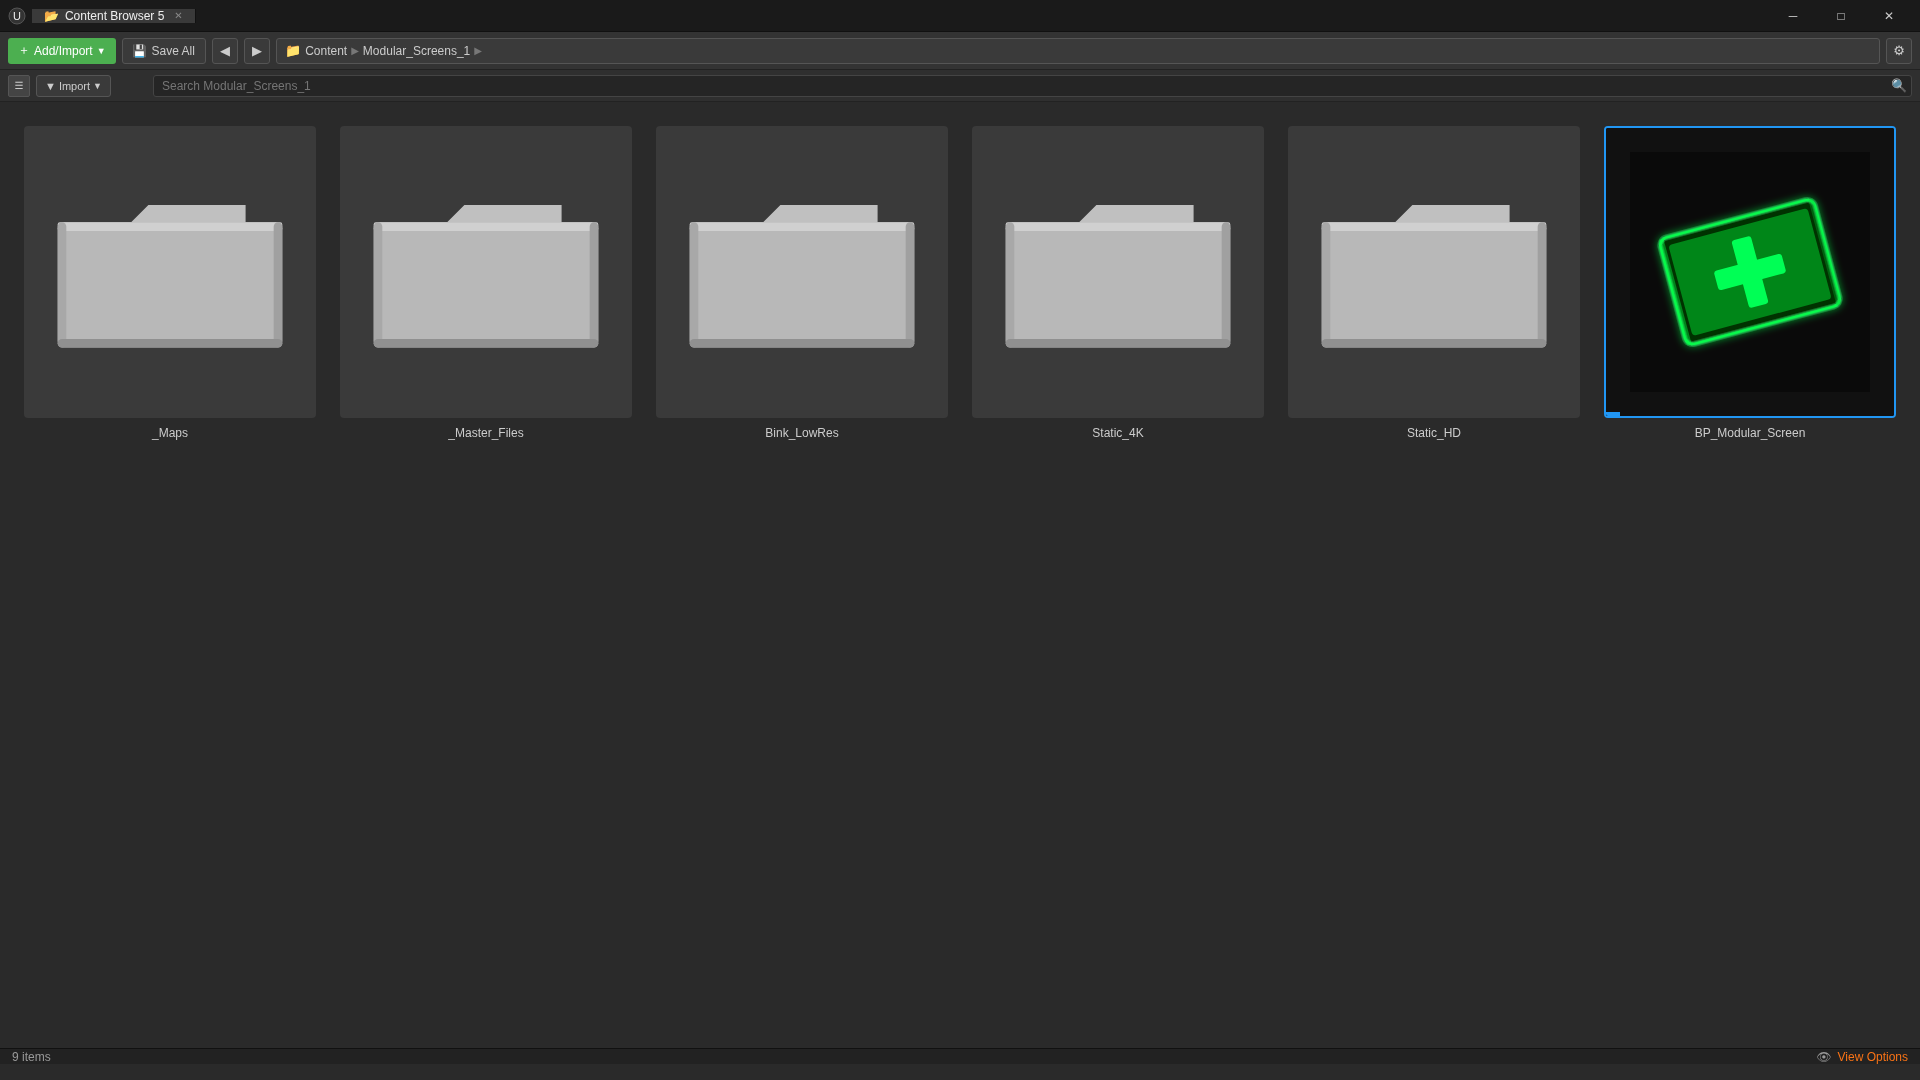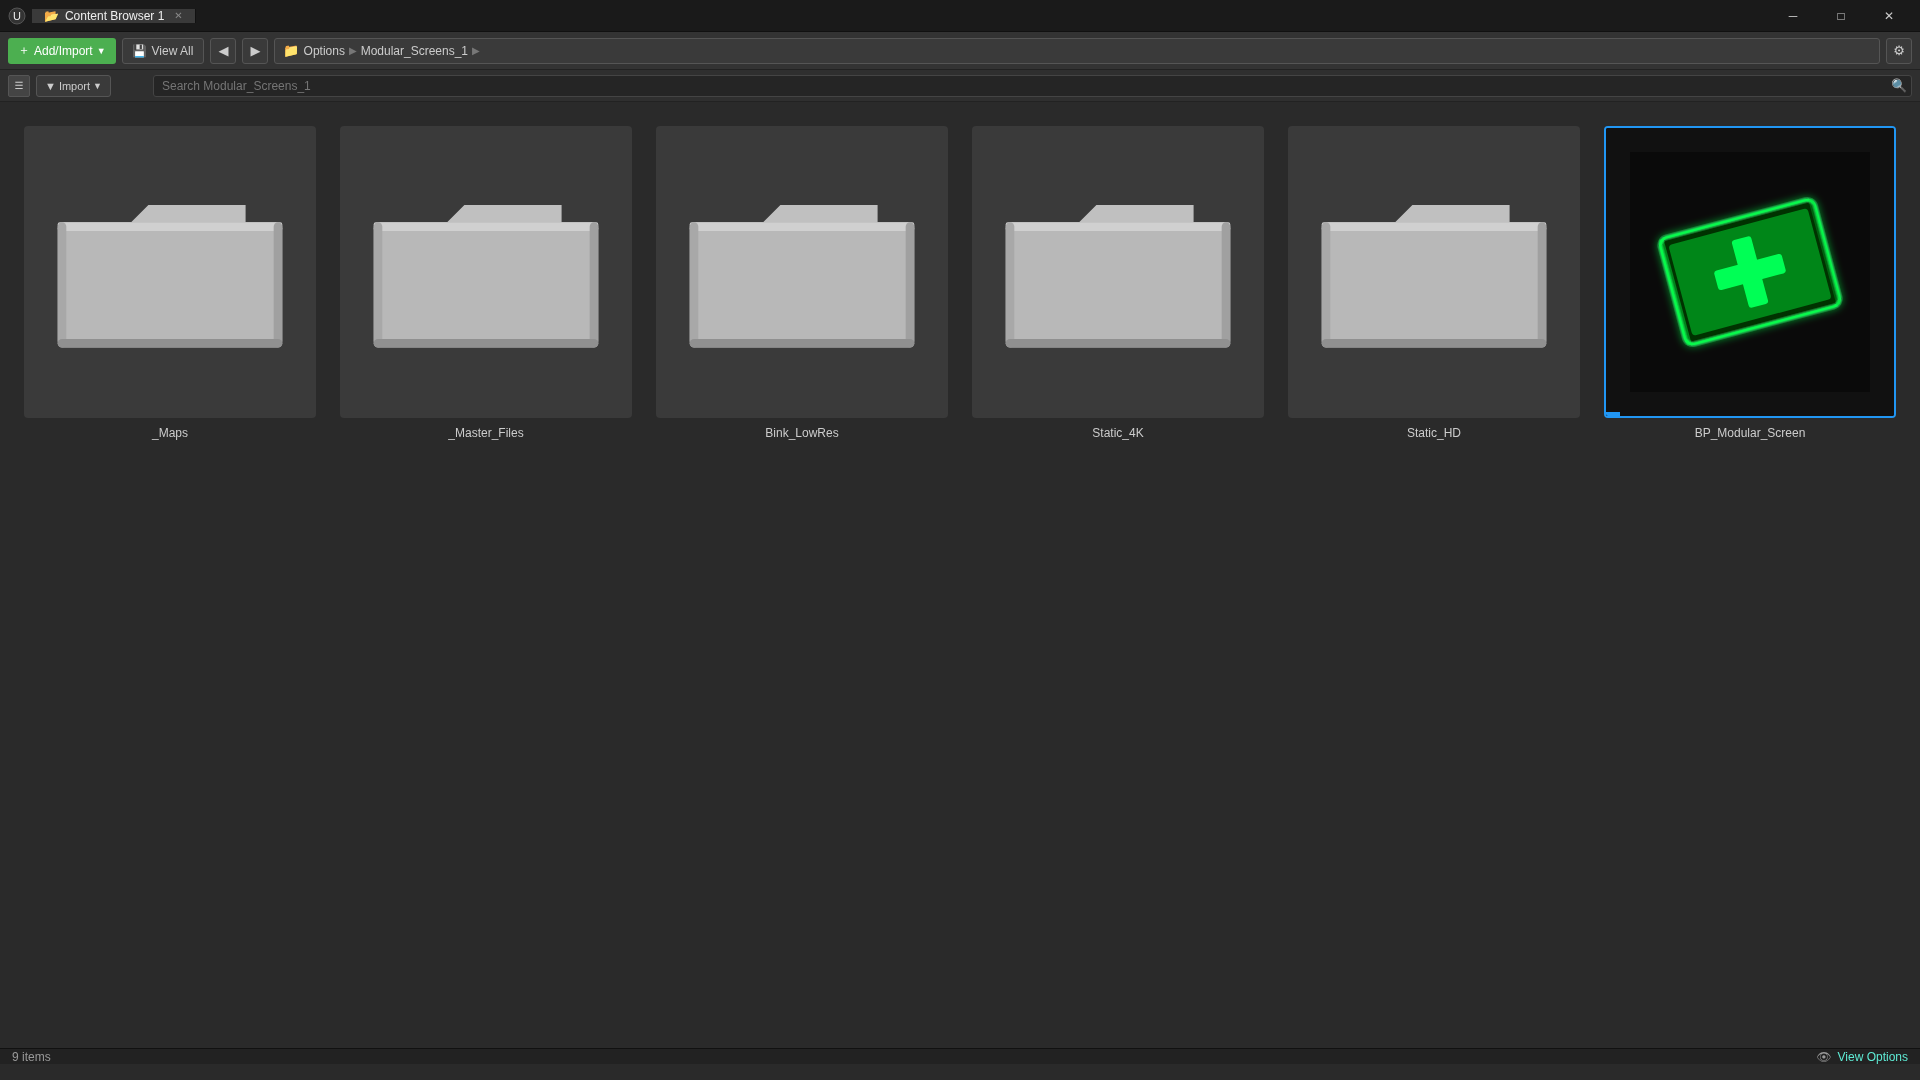--- a/index.html
+++ b/index.html
@@ -348,51 +348,51 @@
 
 <div id="titlebar">
   <div id="titlebar-left">
     <svg id="titlebar-logo" viewBox="0 0 18 18">
       <circle cx="9" cy="9" r="8" fill="#333" stroke="#555" stroke-width="1"></circle>
       <text x="9" y="13" text-anchor="middle" font-size="11" fill="#eee" font-family="Arial">U</text>
     </svg>
     <div id="tab-bar">
       <div class="tab active">
         <span>📂</span>
-        <span>Content Browser 1</span>
+        <span>Content Browser 5</span>
         <span class="tab-close">✕</span>
       </div>
     </div>
   </div>
   <div id="titlebar-controls">
     <button class="win-btn">─</button>
     <button class="win-btn">□</button>
     <button class="win-btn close">✕</button>
   </div>
 </div>
 
 <div id="toolbar">
   <button class="btn-add">
     <span>＋</span>
     <span>Add/Import</span>
     <span style="font-size:9px;">▼</span>
   </button>
   <button class="btn-save">
     <span>💾</span>
-    <span>View All</span>
+    <span>Save All</span>
   </button>
   <button class="nav-btn">
     <span>◀</span>
   </button>
   <button class="nav-btn">
     <span>▶</span>
   </button>
   <div class="breadcrumb-area">
     <span class="breadcrumb-folder-icon">📁</span>
-    <span class="breadcrumb-item">Options</span>
+    <span class="breadcrumb-item">Content</span>
     <span class="breadcrumb-sep">▶</span>
     <span class="breadcrumb-item">Modular_Screens_1</span>
     <span class="breadcrumb-sep">▶</span>
   </div>
   <div class="toolbar-right">
     <button class="toolbar-settings-btn">⚙</button>
   </div>
 </div>
 
 <div id="filterbar">
@@ -536,15 +536,15 @@
           <div class="asset-label">BP_Modular_Screen</div>
         </div>
       </div>
   </div>
 </div>
 
 <div id="statusbar">
   <span>9 items</span>
   <div id="statusbar-right">
     <span>👁</span>
-    <span style="cursor:pointer;color:#5eead4;">View Options</span>
+    <span style="cursor:pointer;color:#f97316;">View Options</span>
   </div>
 </div>
 
 </body></html>

